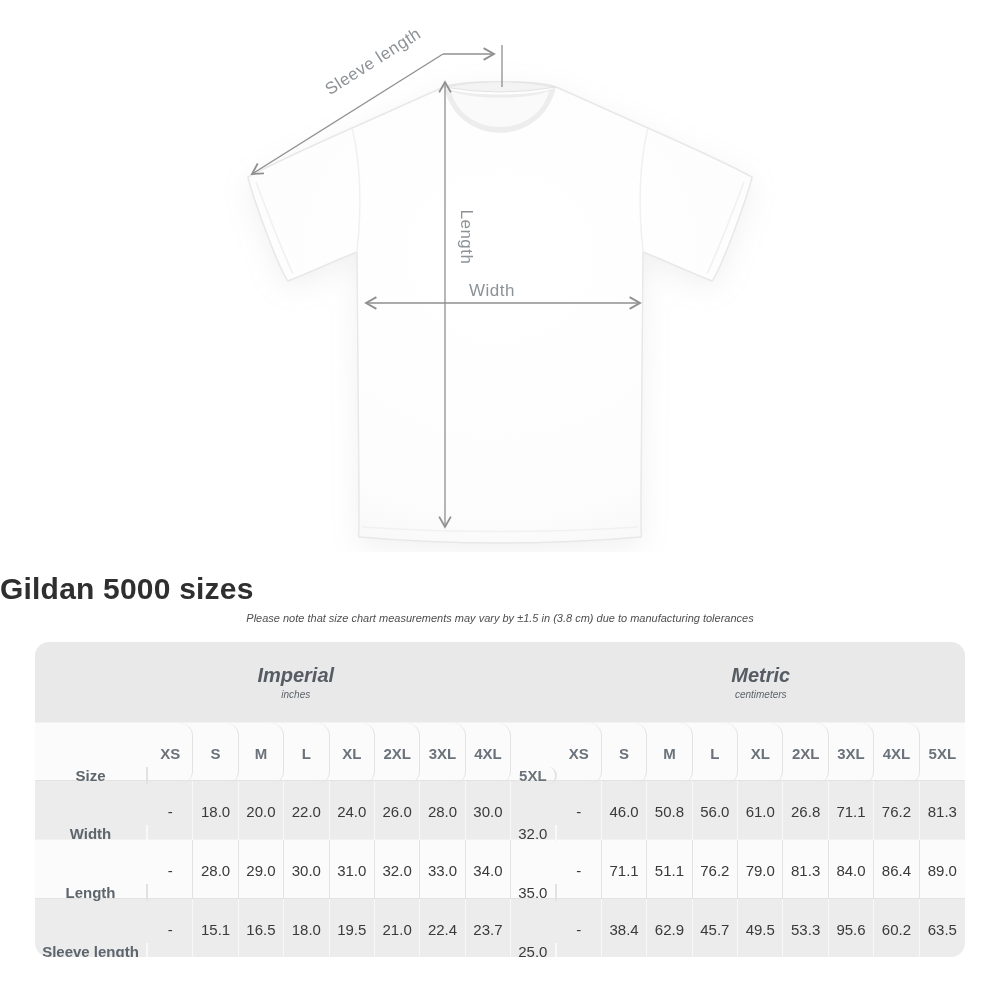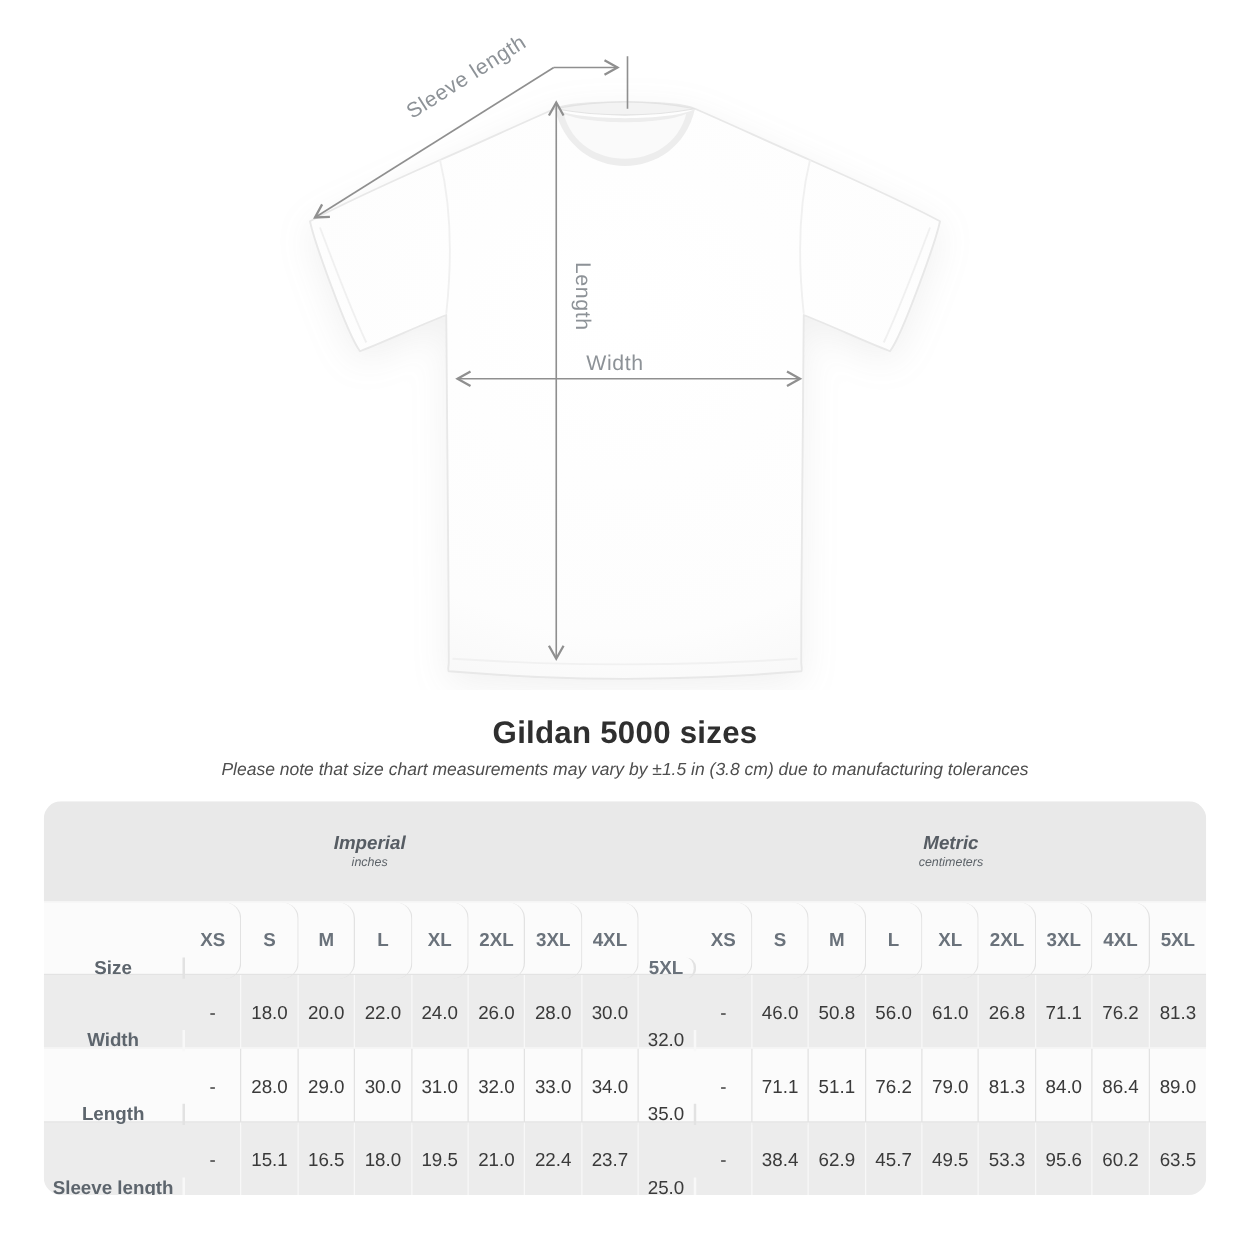--- a/index.html
+++ b/index.html
@@ -1,23 +1,23 @@
 <!DOCTYPE html>
 <html><head>
 <meta charset="utf-8">
 <style>
   html,body{margin:0;padding:0;background:#ffffff;width:1000px;height:1000px;overflow:hidden;
     font-family:"Liberation Sans", sans-serif;}
   .fig{display:block;width:1000px;height:552px;}
-  .title{margin:20px 0 6px;text-align:center;font-size:25px;font-weight:bold;color:#2f2f2f;letter-spacing:.2px;}
-  .note{margin:0 0 18px;text-align:center;font-style:italic;font-size:14px;color:#4e4e4e;}
+  .title{margin:20px 0 6px;font-size:30px;font-weight:bold;color:#2f2f2f;letter-spacing:.2px;}
+  .note{margin:0 0 18px;text-align:center;font-style:italic;font-size:11px;color:#4e4e4e;}
   .size-table{width:930px;margin:0 auto;border-radius:14px;overflow:hidden;}
   .t-band{display:grid;grid-template-columns:521.5px 1fr;background:#e9e9e9;height:80px;}
   .t-band-cell{display:flex;flex-direction:column;align-items:center;justify-content:center;gap:2px;}
-  .band-title{font-size:15px;font-weight:bold;font-style:italic;color:#565c63;}
+  .band-title{font-size:20px;font-weight:bold;font-style:italic;color:#565c63;}
   .band-sub{font-size:10px;font-style:italic;color:#5d6369;}
   .row{display:grid;grid-template-columns:113px repeat(18,1fr);border-top:1px solid rgba(0,0,0,0.035);}
   .row-hd{height:57px;}
   .row-data{height:58px;}
   .r-light{background:#fbfbfb;}
   .r-dark{background:#ececec;}
   .cell{display:flex;align-items:center;justify-content:center;font-size:15px;color:#3a3a3a;}
   .r-light .cell{border-right:1px solid #e2e2e2;}
   .r-dark .cell{border-right:1px solid #f8f8f8;}
   .cell.dv{border-right-width:2px;margin-top:44px;}

